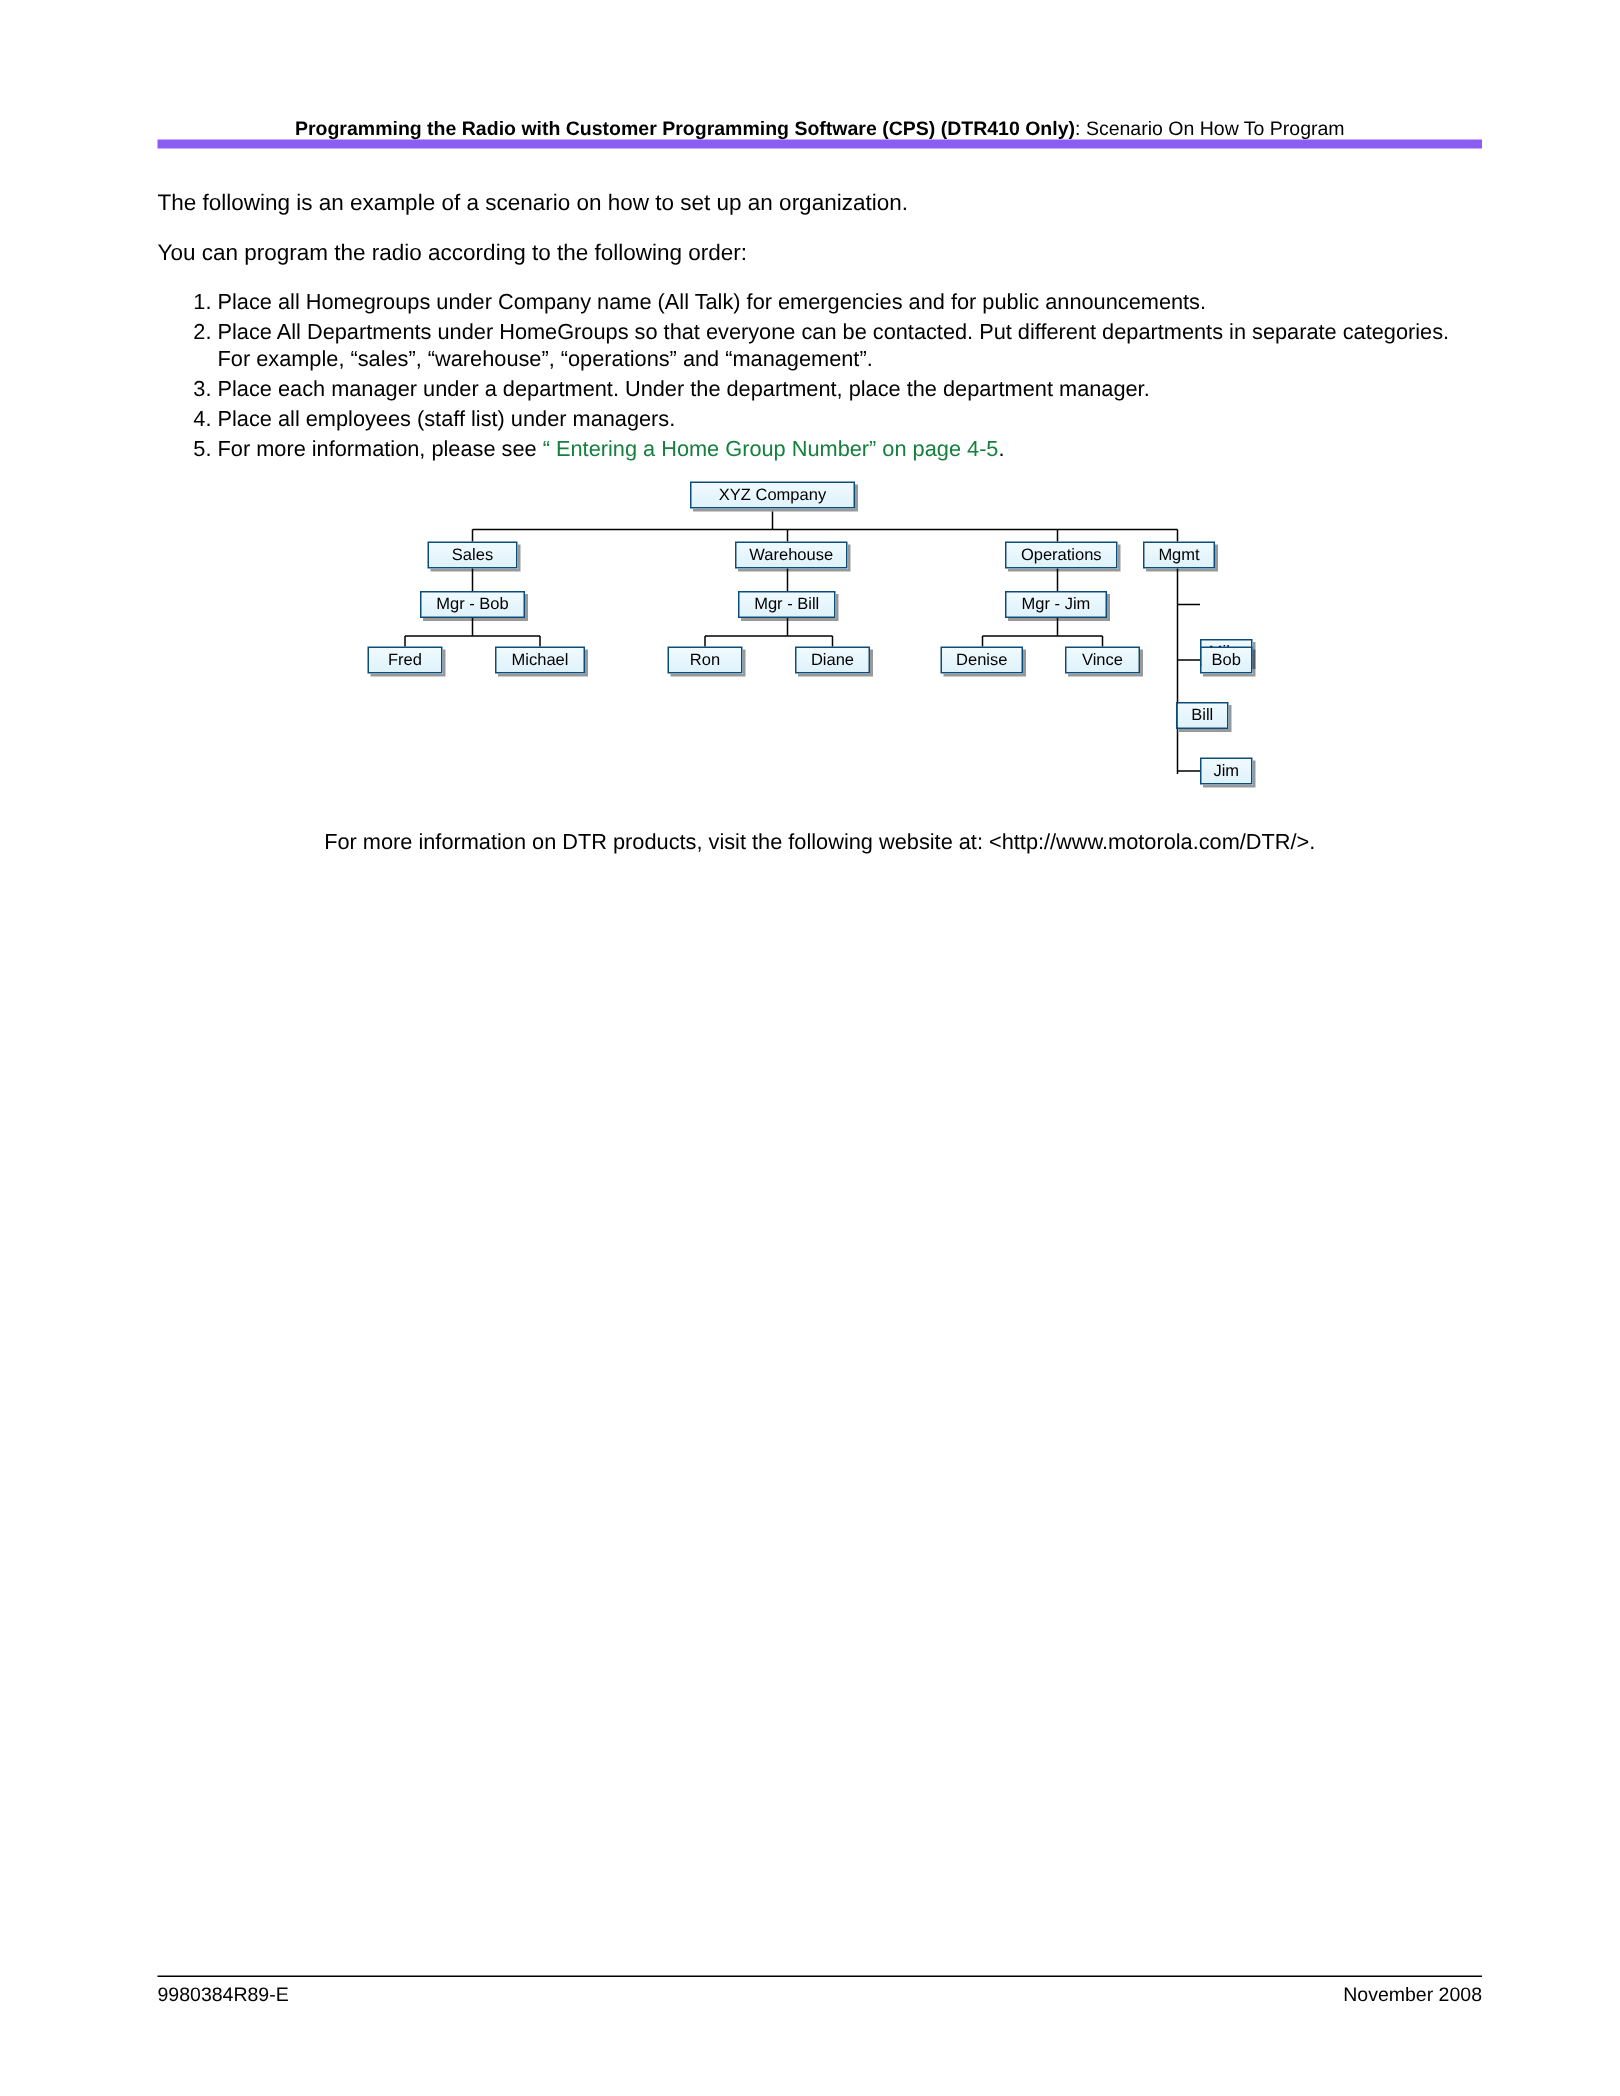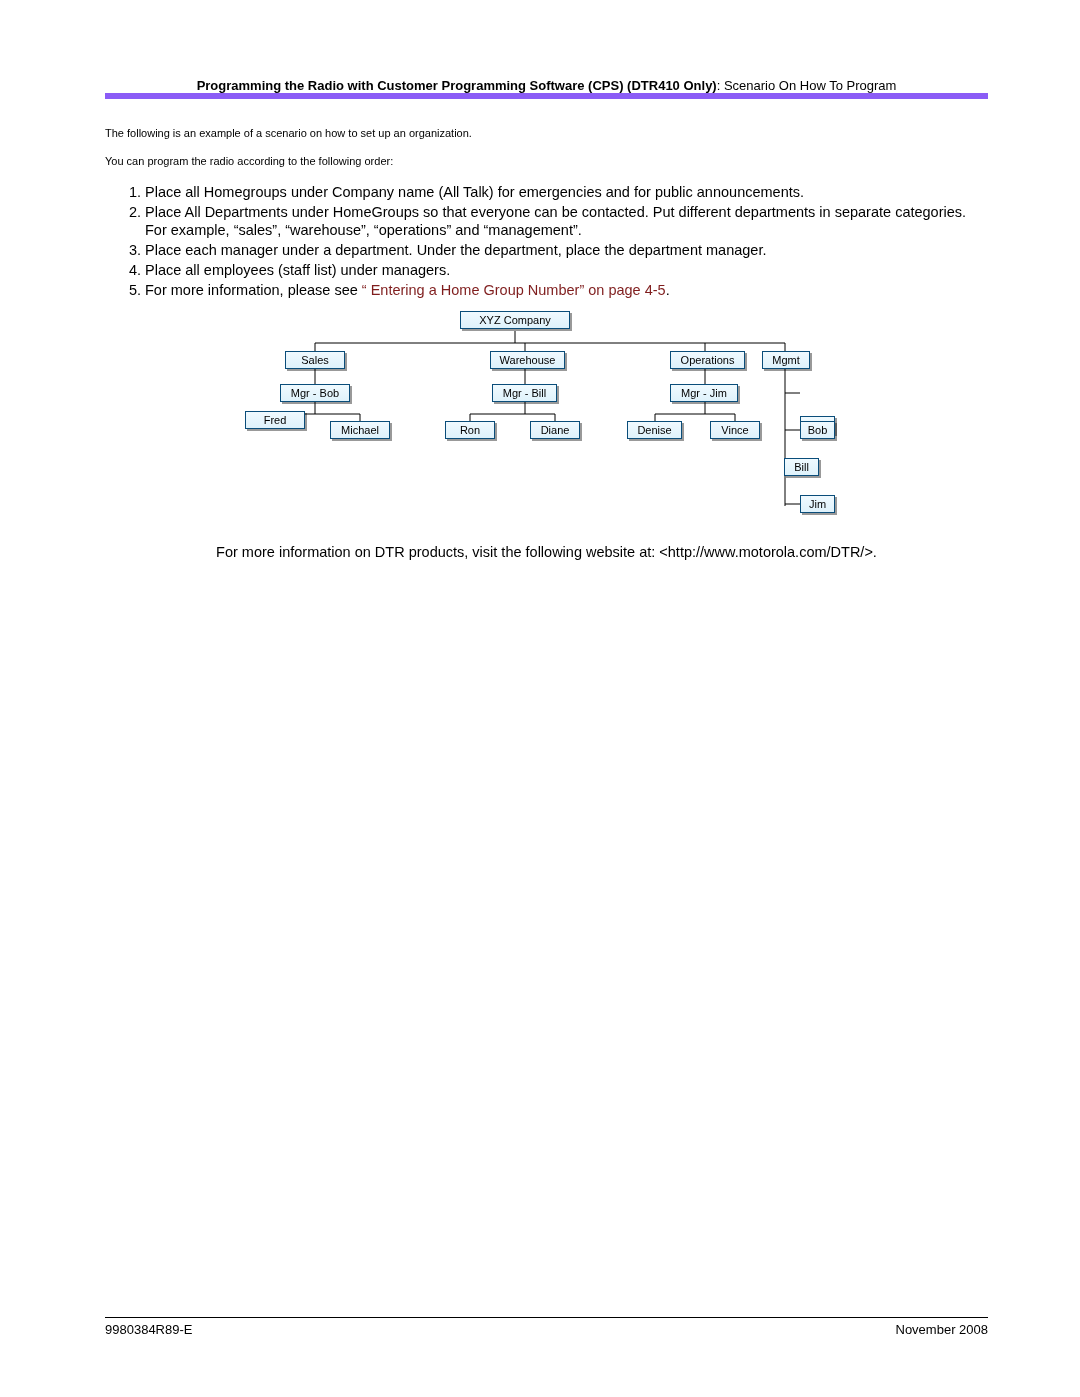--- a/index.html
+++ b/index.html
@@ -23,31 +23,31 @@
     border-bottom: 6px solid #8b5cf6;
     margin-bottom: 28px;
   }
   .breadcrumb b { font-weight: bold; }
   h1 {
     font-size: 23px;
     font-weight: bold;
     margin: 0 0 14px 0;
   }
   p.body {
-    font-size: 11px;
+    font-size: 15px;
     margin: 0 0 14px 0;
     line-height: 1.25;
   }
   ol {
     margin: 0 0 12px 0;
     padding-left: 40px;
     font-size: 14.5px;
   }
   ol li { margin-bottom: 2px; line-height: 1.25; }
-  a.xref { color: #7f1d1d; text-decoration: none; }
+  a.xref { color: #15803d; text-decoration: none; }
   .org-wrap {
     width: 640px;
     margin: 10px 0 20px 90px;
     position: relative;
     height: 205px;
   }
   svg.lines {
     position: absolute; inset: 0; width: 100%; height: 100%;
     pointer-events: none;
   }
@@ -141,21 +141,21 @@
 
     <div class="node" style="left:90px;  top:40px; width:60px;">Sales</div>
     <div class="node" style="left:295px; top:40px; width:75px;">Warehouse</div>
     <div class="node" style="left:475px; top:40px; width:75px;">Operations</div>
     <div class="node" style="left:567px; top:40px; width:48px;">Mgmt</div>
 
     <div class="node" style="left:85px;  top:73px; width:70px;">Mgr - Bob</div>
     <div class="node" style="left:297px; top:73px; width:65px;">Mgr - Bill</div>
     <div class="node" style="left:475px; top:73px; width:68px;">Mgr - Jim</div>
 
-    <div class="node" style="left:50px;  top:100px; width:60px;">Fred</div>
+    <div class="node" style="left:50px;  top:110px; width:50px;">Fred</div>
     <div class="node" style="left:135px; top:110px; width:60px;">Michael</div>
 
     <div class="node" style="left:250px; top:110px; width:50px;text-align:center;">Ron</div>
     <div class="node" style="left:335px; top:110px; width:50px;">Diane</div>
 
     <div class="node" style="left:432px; top:110px; width:55px;">Denise</div>
     <div class="node" style="left:515px; top:110px; width:50px;">Vince</div>
 
     <div class="node" style="left:605px; top:73px;  width:35px;margin-top:32px;">Mike</div>
     <div class="node" style="left:605px; top:110px; width:35px;">Bob</div>

